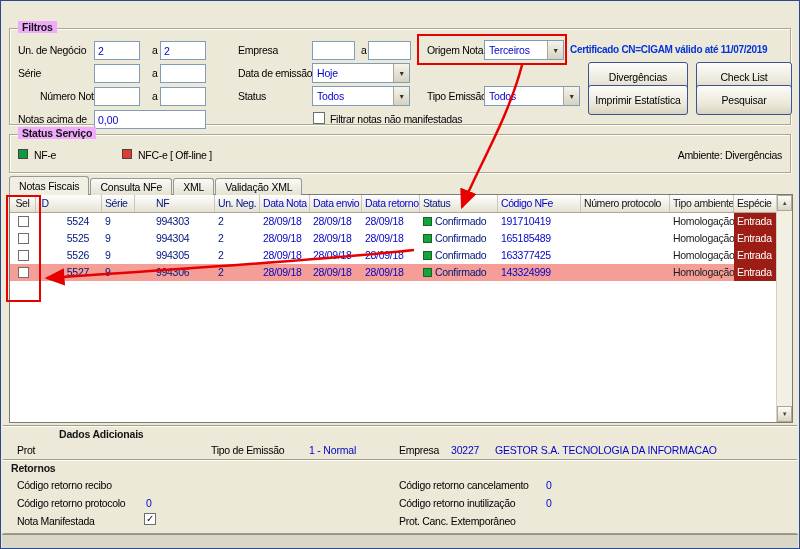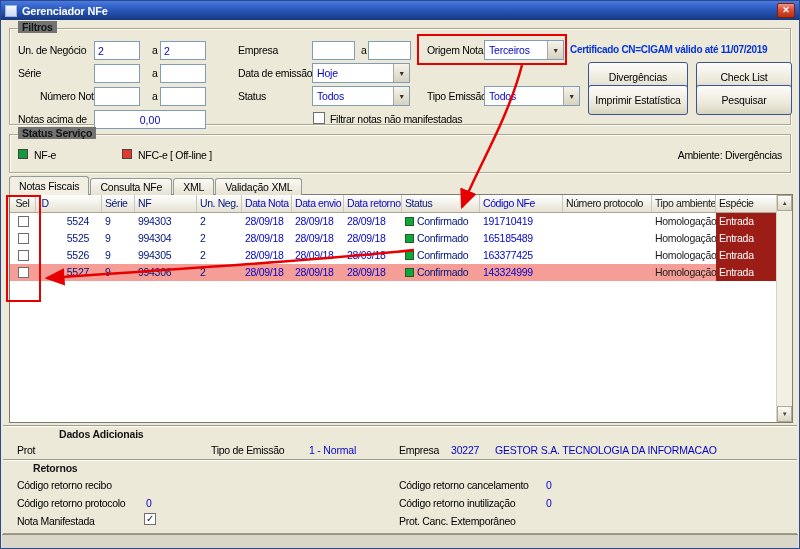--- a/index.html
+++ b/index.html
@@ -17,28 +17,28 @@
   }
   .app-icon { width:12px; height:12px; margin-right:5px; background:linear-gradient(#f4f8ff,#c8daf6); border:1px solid #9db6dd; }
   .close-btn {
     margin-left:auto; width:18px; height:15px;
     background:linear-gradient(180deg,#f19584,#e25239 40%,#b92e10);
     border:1px solid #7e1d08; border-radius:2px;
     color:#fff; font-size:9px; line-height:13px; text-align:center; font-weight:bold; cursor:default;
   }
   
   .groupbox { position:absolute; border:1px solid #aba794; box-shadow:inset 1px 1px 0 #fdfcf5, 1px 1px 0 #fdfcf5; }
-  .gb-title { position:absolute; top:-8px; left:8px; background:#737373; padding:0 4px; font-weight:bold; color:#141414; }
+  .gb-title { position:absolute; top:-8px; left:8px; background:#f0abfc; padding:0 4px; font-weight:bold; color:#141414; }
   
   .lbl { position:absolute; white-space:nowrap; color:#000; letter-spacing:-0.3px; }
   .tin {
     position:absolute; height:19px; background:#fff; border:1px solid #7f9db9;
     font-family:"Liberation Sans",sans-serif; font-size:10.5px; color:var(--value-blue,#0404c8); padding:0 3px;
   }
-  .tin.right { text-align:center; }
+  .tin.right { text-align:left; }
   .combo { position:absolute; height:20px; background:#fff; border:1px solid #7f9db9; display:flex; align-items:center; }
   .combo .cval { flex:1; padding:0 4px; color:var(--value-blue,#0404c8); white-space:nowrap; overflow:hidden; }
   .combo .carrow { width:16px; align-self:stretch; background:linear-gradient(180deg,#f6f3ea,#d7d2bf); border-left:1px solid #aca899; font-size:7px; color:#333; display:flex; align-items:center; justify-content:center; }
   .btn {
     position:absolute; height:30px; display:flex; align-items:center; justify-content:center;
     background:linear-gradient(180deg,#fdfcf9,#e9e5d6 70%,#d8d3bf);
     border:1px solid #3a548f; border-radius:3px; color:#000; font-size:10.5px; letter-spacing:-0.2px; cursor:default; white-space:nowrap;
   }
   .cb { width:12px; height:12px; background:#fff; border:1px solid #6e6e6e; display:flex; align-items:center; justify-content:center; font-size:10px; line-height:1; color:#111; }
   .sq { position:absolute; width:10px; height:10px; border:1px solid #444; }
@@ -57,21 +57,21 @@
   .gcontent { position:absolute; left:0; top:0; right:16px; bottom:0; overflow:hidden; }
   .ghead { display:flex; height:18px; background:linear-gradient(#ffffff,#e5e1d2); border-bottom:1px solid #aca899; }
   .hcell { border-right:1px solid #cbc7b8; padding:0 3px; line-height:17px; white-space:nowrap; overflow:hidden; letter-spacing:-0.4px; color:#111; }
   .trow { display:flex; height:17px; }
   .trow.hl { background:var(--row-highlight,#f59e97); }
   .cell { padding:0 3px; line-height:17px; white-space:nowrap; overflow:hidden; letter-spacing:-0.3px; }
   .c-sel   { width:26px; display:flex; align-items:center; justify-content:center; padding:0; }
   .c-sel .cb { width:11px; height:11px; }
   .c-id    { width:66px; text-align:right; padding-right:13px; color:#00157d; }
   .c-serie { width:33px; color:#00157d; }
-  .c-nf    { width:62px; color:#00157d; }
+  .c-nf    { width:62px; color:#00157d;margin-left:18px; }
   .c-unneg { width:45px; color:#00157d; }
   .c-dnota { width:50px; color:var(--value-blue,#0404c8); }
   .c-denvio{ width:52px; color:var(--value-blue,#0404c8); }
   .c-dret  { width:58px; color:var(--value-blue,#0404c8); }
   .c-status{ width:78px; display:flex; align-items:center; gap:3px; color:#00157d; }
   .c-cod   { width:83px; color:var(--value-blue,#0404c8); }
   .c-prot  { width:89px; }
   .c-amb   { width:64px; color:#1a1a1a; }
   .c-esp   { flex:1; }
   .esp     { background:var(--especie-bg,#9c1d15); color:#fff; }
@@ -85,25 +85,20 @@
   .anno-overlay { position:absolute; left:0; top:0; width:800px; height:549px; pointer-events:none; z-index:50; }
   .anno-stroke { stroke:var(--annotation,#e60000); }
   .anno-fill { fill:var(--annotation,#e60000); }
   .cert { position:absolute; font-weight:bold; font-size:10px; letter-spacing:-0.3px; color:#0433d8; white-space:nowrap; }
 </style>
 </head>
 <body>
 
 <div class="window">
 
-  <div class="titlebar">
-    <div class="app-icon"></div>
-    <span>Gerenciador NFe</span>
-    <div class="close-btn">✕</div>
-  </div>
 
   <div class="groupbox" style="left:8px; top:27px; width:782px; height:97px;">
     <div class="gb-title">Filtros</div>
 
     <div class="lbl" style="left:8px; top:15px;">Un. de Negócio</div>
     <input class="tin" style="left: 84px; top: 12px; width: 46px;" readonly="" value="2">
     <div class="lbl" style="left:142px; top:15px;">a</div>
     <input class="tin" style="left: 150px; top: 12px; width: 46px;" readonly="" value="2">
 
     <div class="lbl" style="left:228px; top:15px;">Empresa</div>
@@ -288,21 +283,21 @@
   <div class="sep" style="top:424px;"></div>
   <div class="slabel" style="left:10px; top:427px;padding-left:48px;">Dados Adicionais</div>
   <div class="lbl" style="left:16px; top:443px;">Prot</div>
   <div class="lbl" style="left:210px; top:443px;">Tipo de Emissão</div>
   <div class="bval" style="left:308px; top:443px;">1 - Normal</div>
   <div class="lbl" style="left:398px; top:443px;">Empresa</div>
   <div class="bval" style="left:450px; top:443px;">30227</div>
   <div class="bval" style="left:494px; top:443px;">GESTOR S.A. TECNOLOGIA DA INFORMACAO</div>
 
   <div class="sep" style="top:458px;"></div>
-  <div class="slabel" style="left:10px; top:461px;margin-left:22px;">Retornos</div>
+  <div class="slabel" style="left:10px; top:461px;">Retornos</div>
   <div class="lbl" style="left:16px; top:478px;">Código retorno recibo</div>
   <div class="lbl" style="left:398px; top:478px;">Código retorno cancelamento</div>
   <div class="bval" style="left:545px; top:478px;">0</div>
   <div class="lbl" style="left:16px; top:496px;">Código retorno protocolo</div>
   <div class="bval" style="left:145px; top:496px;">0</div>
   <div class="lbl" style="left:398px; top:496px;">Código retorno inutilização</div>
   <div class="bval" style="left:545px; top:496px;">0</div>
   <div class="lbl" style="left:16px; top:514px;">Nota Manifestada</div>
   <div class="cb" style="position:absolute; left:143px; top:512px;">✓</div>
   <div class="lbl" style="left:398px; top:514px;">Prot. Canc. Extemporâneo</div>

